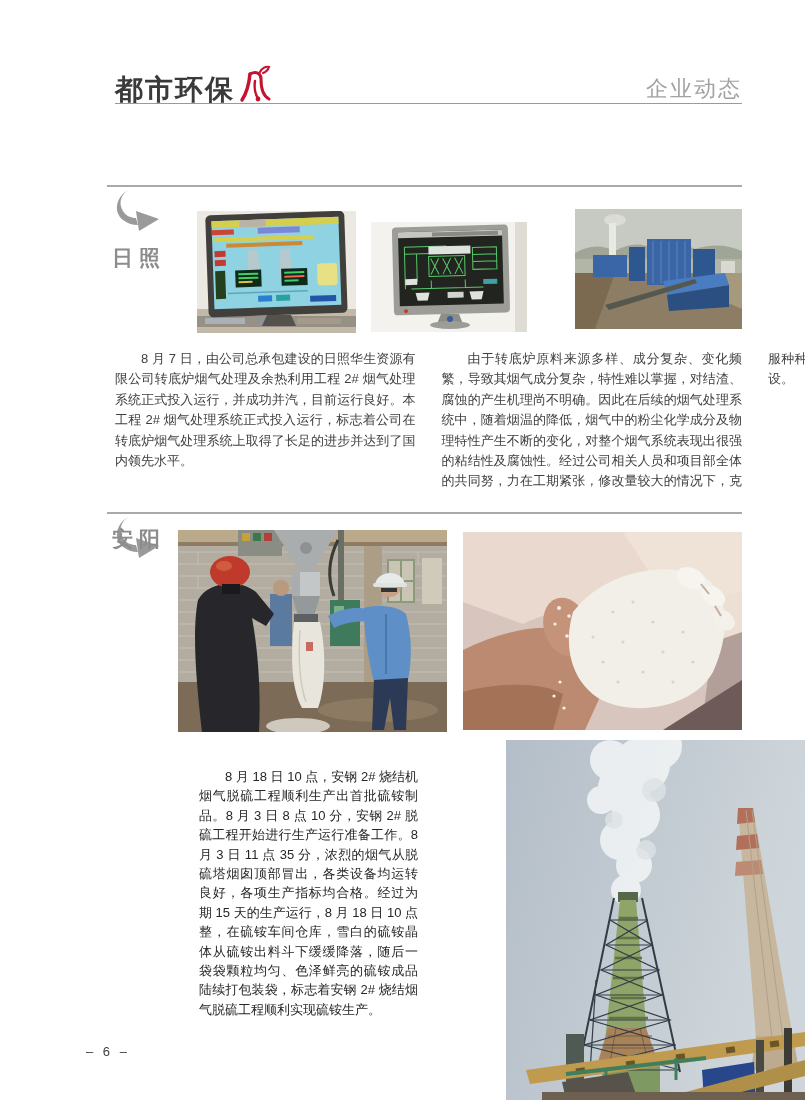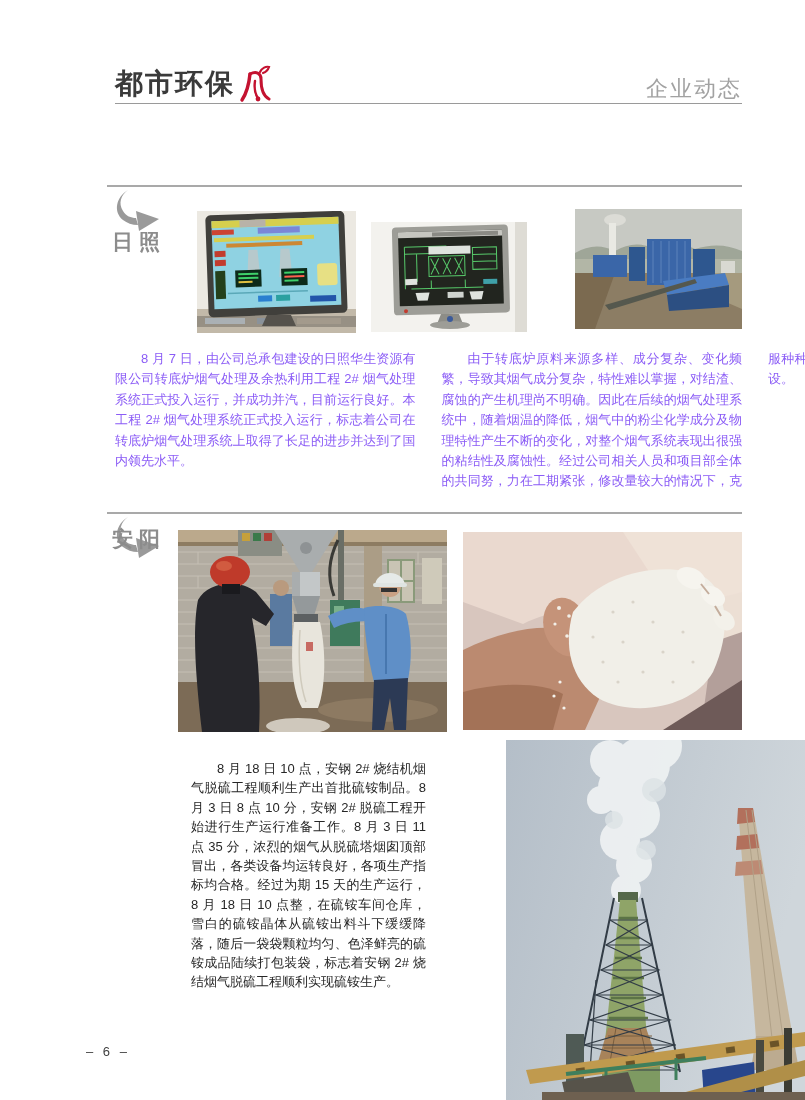--- a/index.html
+++ b/index.html
@@ -1,42 +1,42 @@
 <!DOCTYPE html>
 <html><head>
 <meta charset="utf-8">
 <style>
   html,body{margin:0;padding:0;background:#ffffff;}
   .page{position:relative;width:805px;height:1100px;background:#ffffff;overflow:hidden;
         font-family:"Liberation Sans","DejaVu Sans",sans-serif;}
   
-  .brand{position:absolute;left:115px;top:70px;display:flex;align-items:flex-start;}
+  .brand{position:absolute;left:115px;top:70px;display:flex;align-items:center;}
   .brand-text{font-size:28px;font-weight:bold;color:#3a3a3a;letter-spacing:2px;line-height:1;}
   .brand-mark{margin-left:4px;margin-top:-6px;}
   .column-title{position:absolute;right:63px;top:74px;font-size:22px;color:#a2a2a2;letter-spacing:2px;text-align:right;}
   .header-rule{position:absolute;left:115px;top:103px;width:627px;height:1px;background:#9a9a9a;}
   
   .section-rule{position:absolute;left:107px;width:635px;height:2px;background:#a9a9a9;}
   .rule-rizhao{top:185px;} .rule-anyang{top:512px;}
   .marker{position:absolute;left:112px;width:60px;}
   .marker-rizhao{top:189px;} .marker-anyang{top:516px;}
   .section-title{position:absolute;left:112px;font-size:21px;font-weight:bold;color:#8c8c8c;letter-spacing:6px;}
-  .title-rizhao{top:228px;} .title-anyang{top:525px;}
+  .title-rizhao{top:244px;} .title-anyang{top:525px;}
   
   .photo{position:absolute;display:block;}
   .ph1{left:197px;top:211px;} .ph2{left:371px;top:222px;} .ph3{left:575px;top:209px;}
   .ph4{left:178px;top:530px;} .ph5{left:463px;top:532px;} .ph6{left:506px;top:740px;}
   
   .body-cols{position:absolute;left:115px;top:349px;width:627px;height:148px;
              column-count:2;column-gap:26px;column-fill:auto;
-             font-size:13px;line-height:20.4px;text-align:justify;color:#8b5cf6;}
+             font-size:13px;line-height:20.4px;text-align:justify;color:#404040;}
   .body-cols p{margin:0;text-indent:2em;}
   .anyang-para{position:absolute;left:183px;top:751px;width:251px;
                font-size:13px;line-height:19.4px;text-align:justify;color:#262626;}
-  .anyang-para p{margin:8px;text-indent:2em;}
+  .anyang-para p{margin:16px;text-indent:2em;}
   .page-number{position:absolute;left:86px;top:1044px;font-size:13px;color:#3f3f3f;letter-spacing:3px;}
 </style>
 </head>
 <body>
 
 <div class="page">
 
   <div class="brand">
     <span class="brand-text">都市环保</span>
     <span class="brand-mark">

